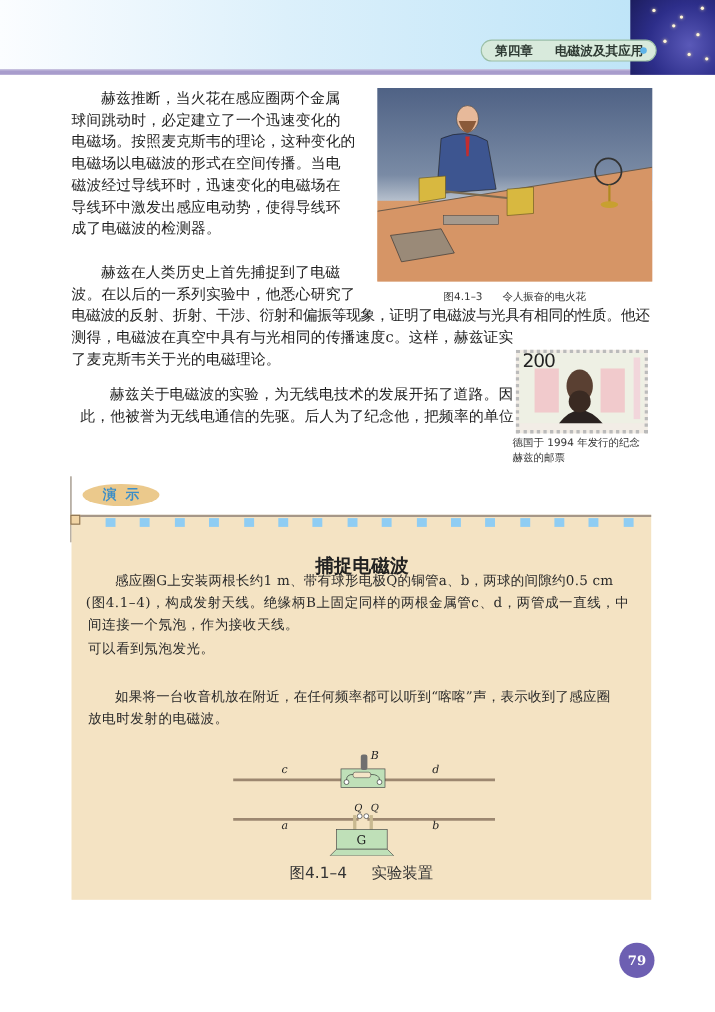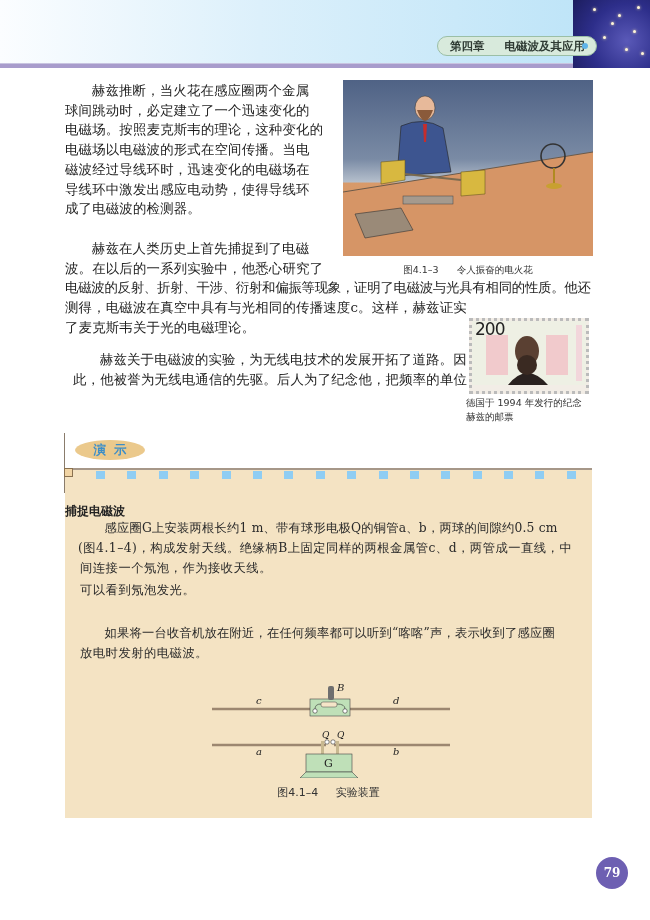--- a/index.html
+++ b/index.html
@@ -58,34 +58,34 @@
     background: #ebc98c; display: flex; align-items: center; justify-content: center;
     font-family: "DejaVu Sans", sans-serif; font-size: 12.5px; font-weight: bold; color: #3c8ec8; letter-spacing: 8px; padding-left: 8px;
   }
   .demo-box {
     position: absolute; left: 65px; top: 468px; width: 527px; height: 350px;
     background: #f4e3c3; border-top: 2px solid #a69788;
   }
   .demo-corner { position: absolute; left: 64px; top: 468px; width: 9px; height: 9px; border: 1px solid #8a7150; background: #f1d4a4; }
   .demo-squares { position: absolute; left: 96px; top: 471px; width: 480px; height: 8px; display: flex; justify-content: space-between; }
   .demo-squares span { width: 9px; height: 8px; background: #8fcdf3; display: block; }
-  .demo-title { position: absolute; left: 65px; top: 503px; width: 528px; text-align: left; font-family: "DejaVu Sans", sans-serif;
-    font-size: 12px; font-weight: bold; color: #222; }
+  .demo-title { position: absolute; left: 65px; top: 503px; width: 528px; text-align: center; font-family: "DejaVu Sans", sans-serif;
+    font-size: 17px; font-weight: bold; color: #222; }
   .demo-para { position: absolute; font-size: 12.3px; line-height: 19.8px; color: #2a2a2a; letter-spacing: 0.5px; }
 
   
   .apparatus { position: absolute; left: 210px; top: 678px; width: 240px; height: 100px; }
-  .fig2-caption { position: absolute; left: 65px; top: 785px; width: 527px; text-align: center; font-size: 11px; color: #333;
+  .fig2-caption { position: absolute; left: 65px; top: 785px; width: 527px; text-align: center; font-size: 14px; color: #333;
     font-family: "DejaVu Sans", sans-serif; }
 
   
   .page-num {
     position: absolute; left: 563px; top: 857px; width: 32px; height: 32px; border-radius: 50%;
     background: #6d5fb2; color: #fff; font-weight: bold; font-size: 12px;
-    display: flex; align-items: center; justify-content: center; margin-left: 33px;
+    display: flex; align-items: center; justify-content: center;
   }
 </style>
 </head>
 <body>
 
 <div class="header"></div>
 <div class="header-stripe"></div>
 <div class="header-corner">
   <span class="sparkle" style="left:20px;top:8px"></span>
   <span class="sparkle" style="left:45px;top:14px"></span>

